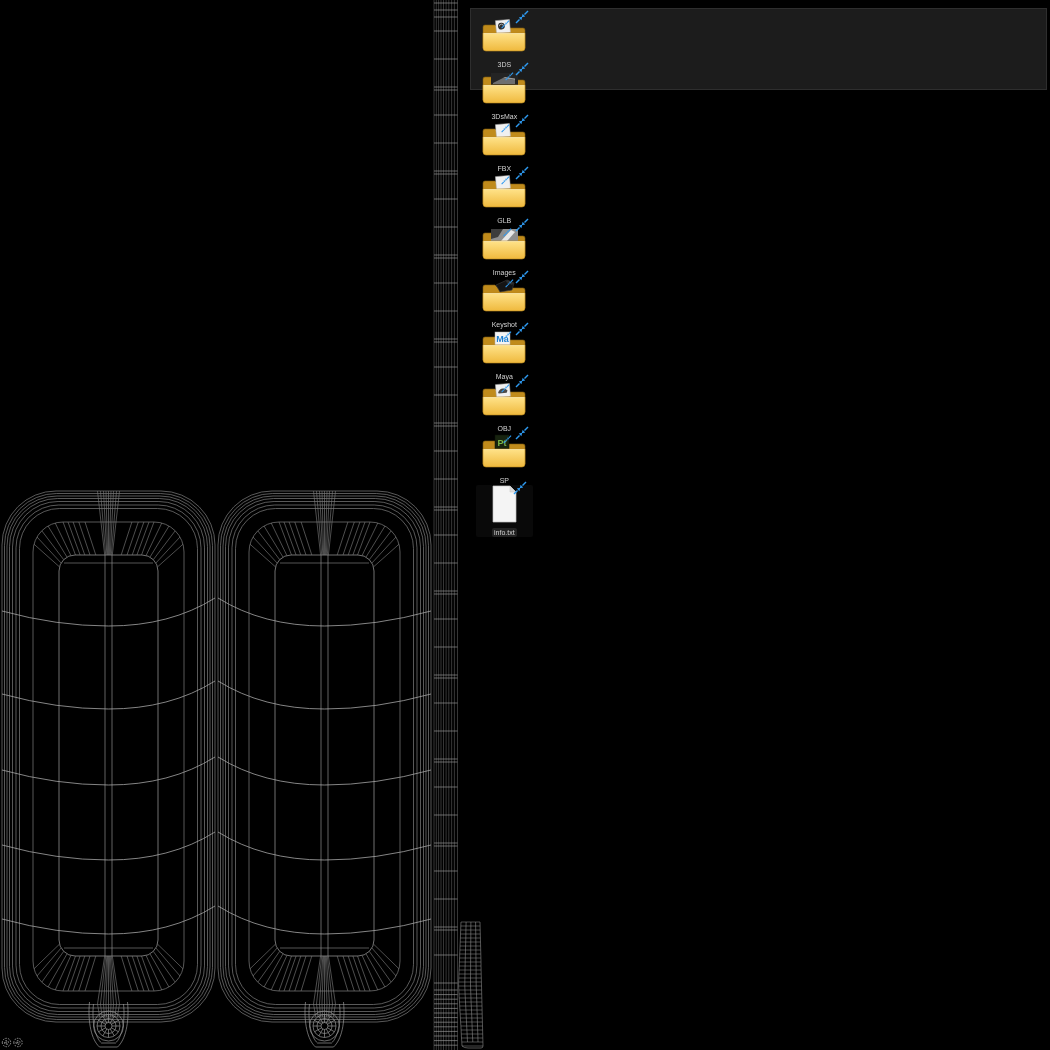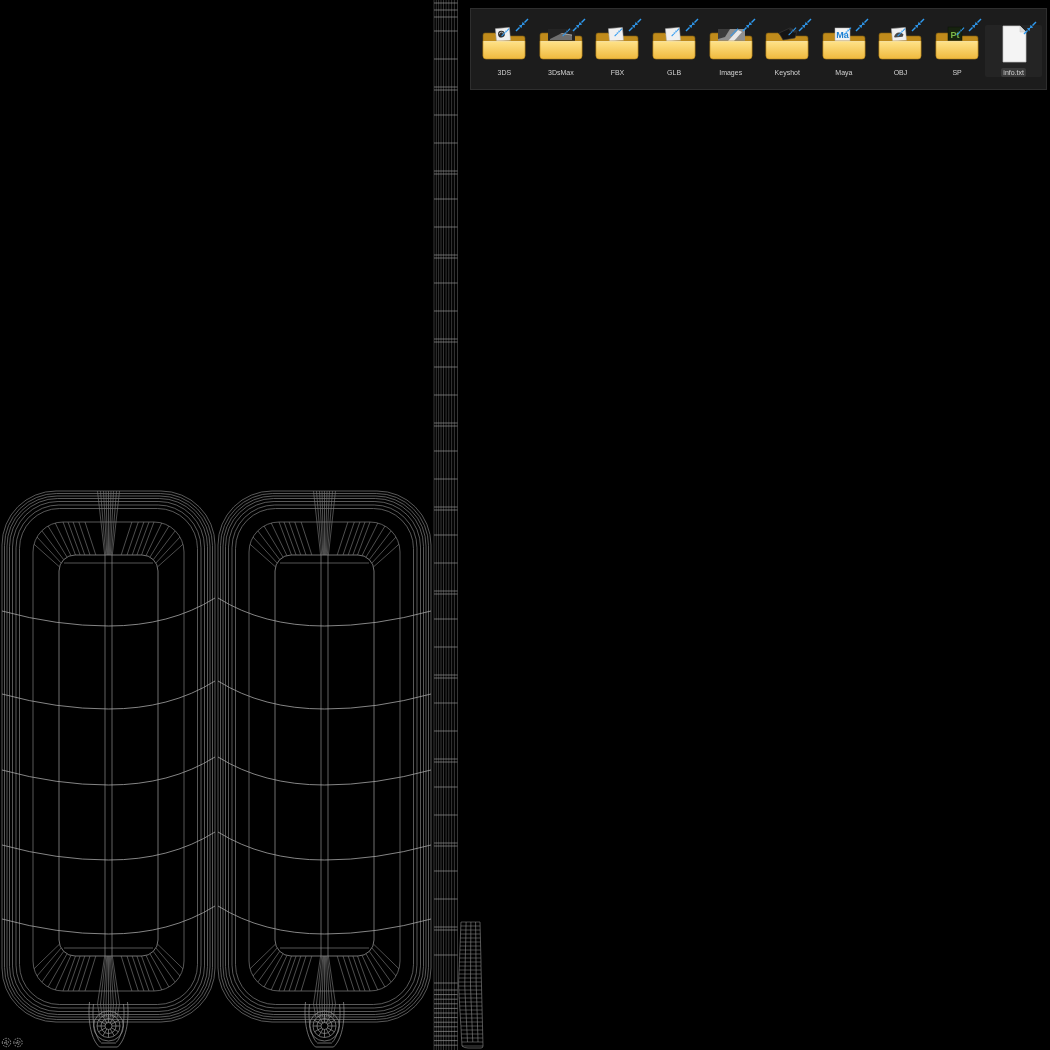--- a/index.html
+++ b/index.html
@@ -4,21 +4,21 @@
 <style>
   html,body{margin:0;padding:0;}
   body{
     width:1050px;height:1050px;background:#000;overflow:hidden;
     font-family:"Liberation Sans", sans-serif;position:relative;
   }
   #wire{position:absolute;left:0;top:0;}
   #files-panel{
     position:absolute;left:470px;top:8px;width:577px;height:82px;
     background:#1c1c1c;border:1px solid #2e2e2e;box-sizing:border-box;
-    display:flex;align-items:flex-start;padding:16px 0 0 5px;
+    display:flex;align-items:flex-start;padding:8px 0 0 5px;flex-direction:column;
   }
   .cell{
     width:56.6px;display:flex;flex-direction:column;align-items:center;
     gap:5px;cursor:default;
   }
   .icon-wrap{position:relative;width:46px;height:38px;}
   .icon-wrap svg{display:block;}
   .badge{position:absolute;right:-2px;top:-7px;}
   .badge-file{position:absolute;right:0px;top:-4px;}
   .label{

